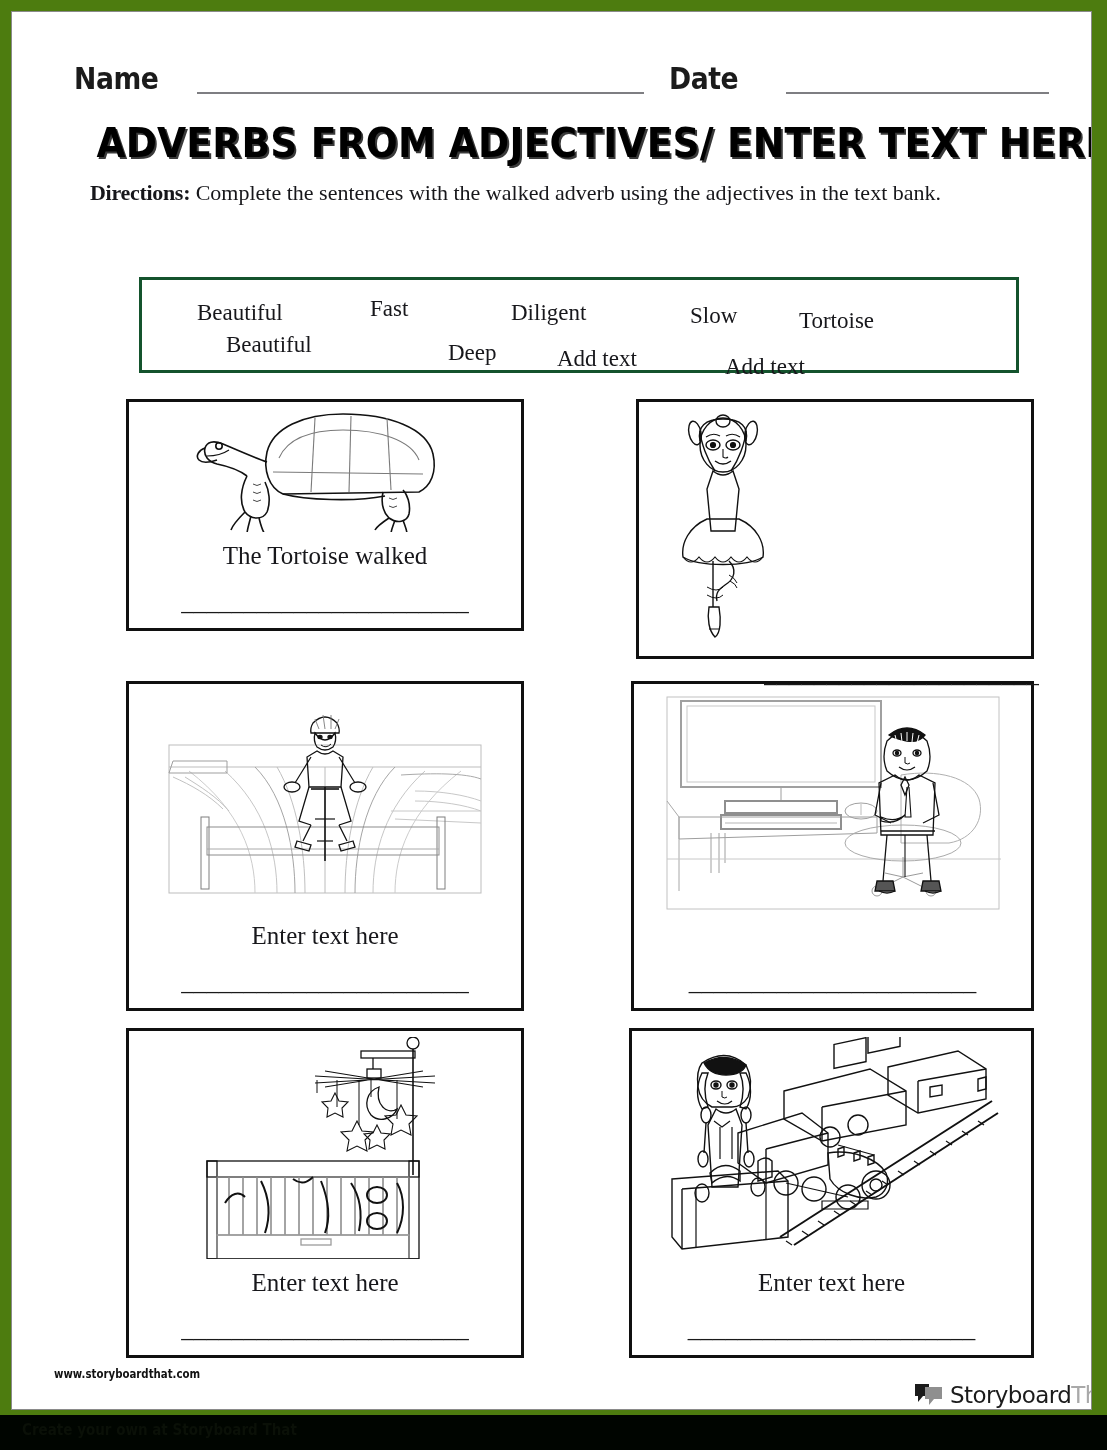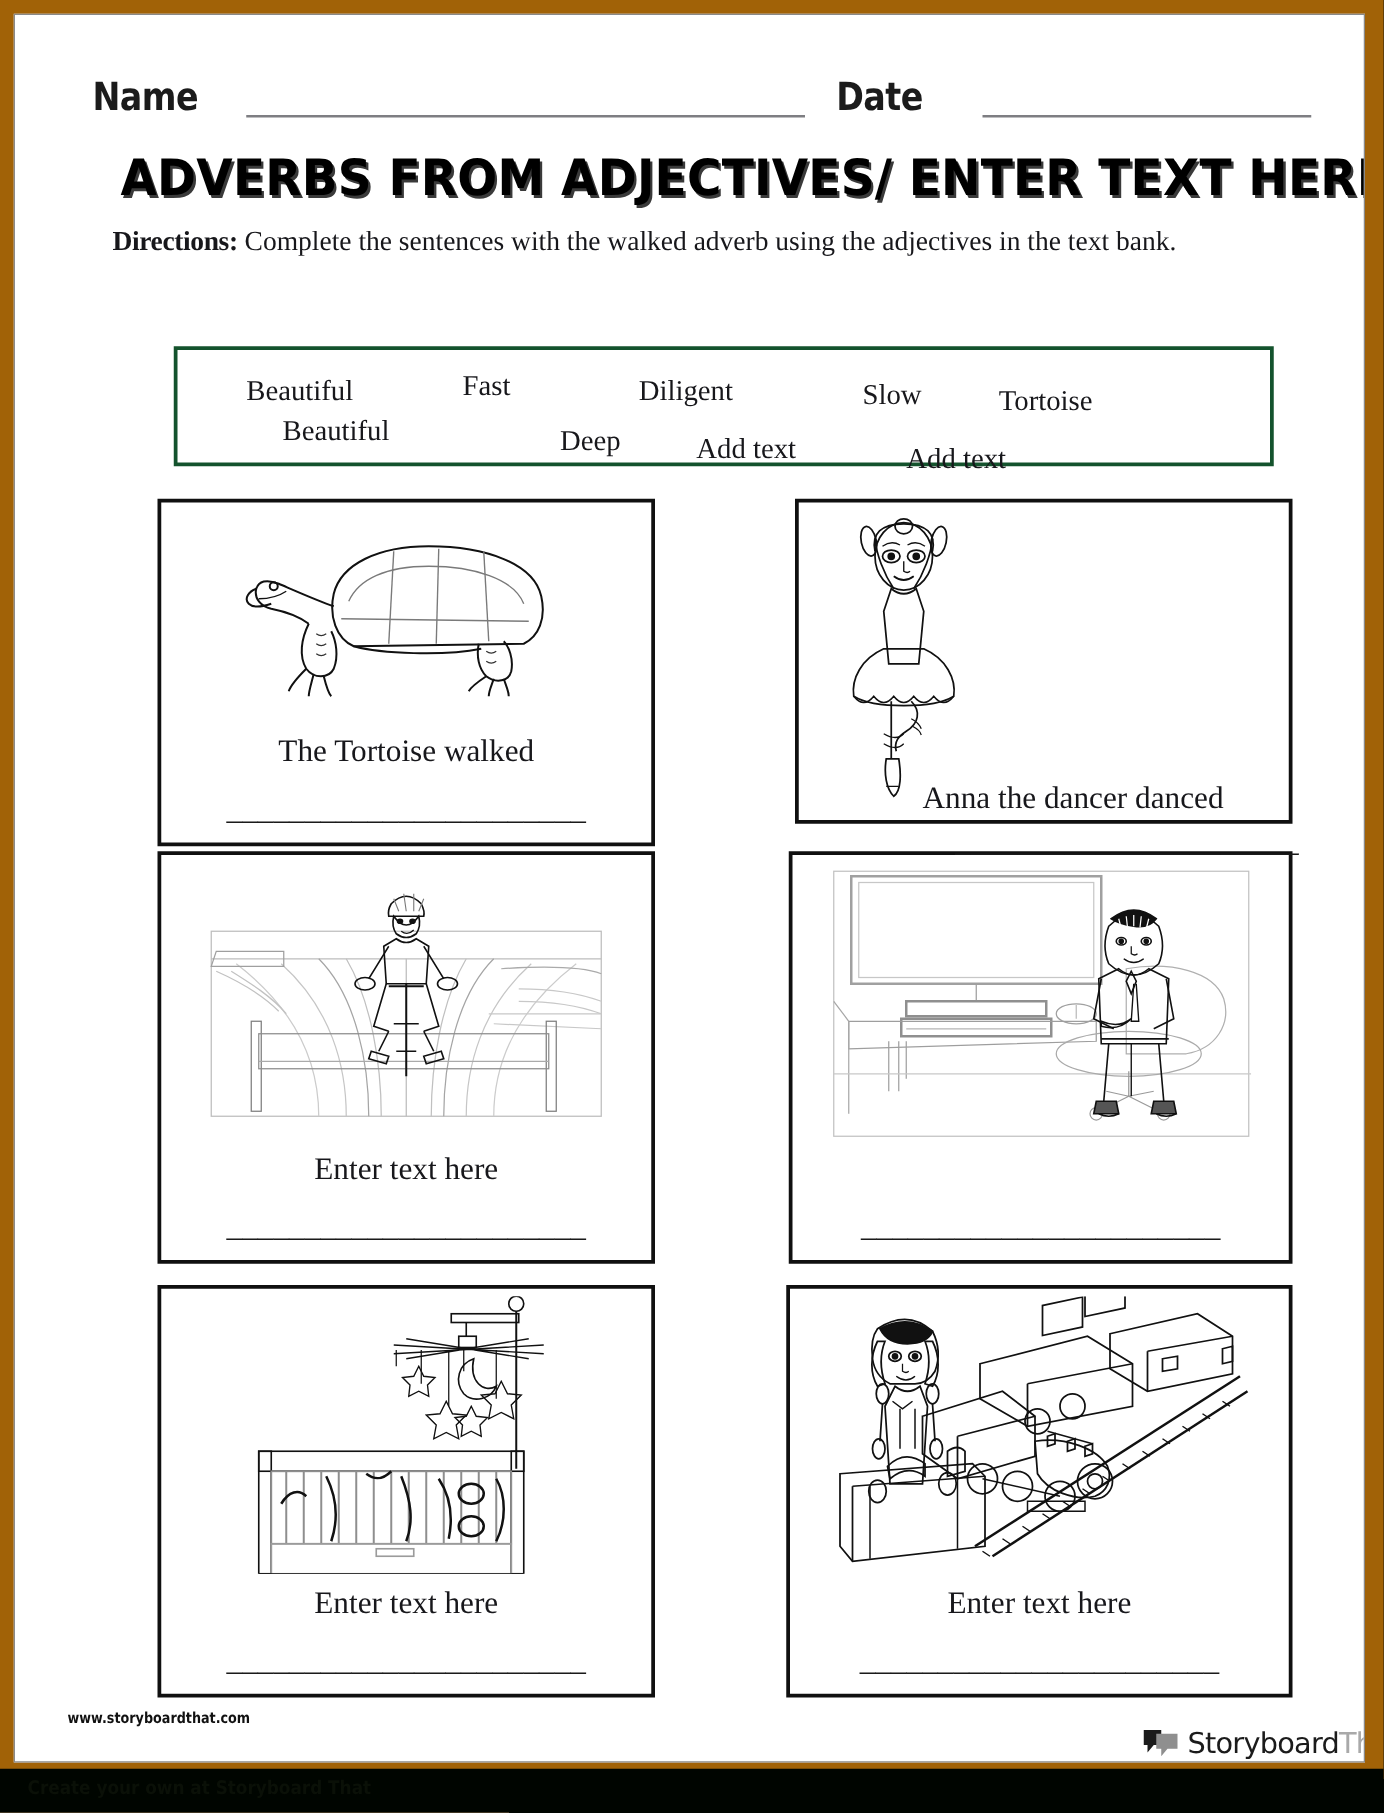--- a/index.html
+++ b/index.html
@@ -13,21 +13,21 @@
     height: 1450px;
     overflow: hidden;
     font-family: "Liberation Serif", serif;
   }
 
   
   #stage {
     position: relative;
     width: 1107px;
     height: 1450px;
-    background: #a16207;
+    background: #4d7c0f;
   }
 
   
   #page {
     position: absolute;
     left: 11px;
     top: 11px;
     width: 1081px;
     height: 1399px;
     background: #ffffff;
@@ -162,21 +162,21 @@
     text-align: center;
     font-family: "Liberation Serif", serif;
     font-size: 25px;
     letter-spacing: 0px;
     color: #1a1a1a;
     white-space: nowrap;
     overflow: hidden;
   }
 
   
-  #panel-1 { left: 114px; top: 387px; width: 398px; height: 278px; }
+  #panel-1 { left: 114px; top: 387px; width: 398px; height: 232px; }
   #panel-2 { left: 624px; top: 387px; width: 398px; height: 260px; }
   #panel-3 { left: 114px; top: 669px; width: 398px; height: 330px; }
   #panel-4 { left: 619px; top: 669px; width: 403px; height: 330px; }
   #panel-5 { left: 114px; top: 1016px; width: 398px; height: 330px; }
   #panel-6 { left: 617px; top: 1016px; width: 405px; height: 330px; }
 
   
   .cap-std  { bottom: 58px; }
   .rule-std { bottom: 12px; }
 
@@ -345,21 +345,20 @@
           <path d="M10 146 q8 10 16 0 q8 10 16 0 q8 10 16 0 q8 10 16 0 q8 10 16 0" stroke-width="1.2"></path>
           <path d="M40 150 L40 196 M56 150 C64 158 62 168 52 174 C46 178 42 182 44 190"></path>
           <path d="M56 164 q6 3 8 8 M57 170 q6 3 7 7" stroke-width="1"></path>
           <path d="M34 176 q10 6 16 0 M34 184 q10 6 16 0" stroke-width="1"></path>
           <path d="M36 196 C34 208 36 220 42 226 C48 222 48 208 46 196 Z"></path>
           <path d="M36 218 L46 218" stroke-width="1"></path>
         </svg>
       </div>
     </div>
 
-    <div id="panel-2-caption">Anna the dancer danced</div>
     <div id="panel-2-rule">_______________________</div>
 
     <div class="panel" id="panel-3">
       <div class="panel-art">
         <svg width="320" height="200" viewBox="0 0 320 200" fill="none" stroke="#9a9a9a" stroke-width="1">
           <rect x="4" y="44" width="312" height="148" stroke="#bdbdbd"></rect>
           <path d="M4 66 L316 66" stroke="#bdbdbd"></path>
           <path d="M90 66 C120 96 130 150 130 192 M230 66 C200 96 190 150 190 192" stroke="#a5a5a5"></path>
           <path d="M112 66 C132 100 140 150 140 192 M208 66 C188 100 180 150 180 192" stroke="#c0c0c0"></path>
           <path d="M60 70 C100 106 112 152 112 192 M260 70 C220 106 208 152 208 192" stroke="#c6c6c6"></path>

